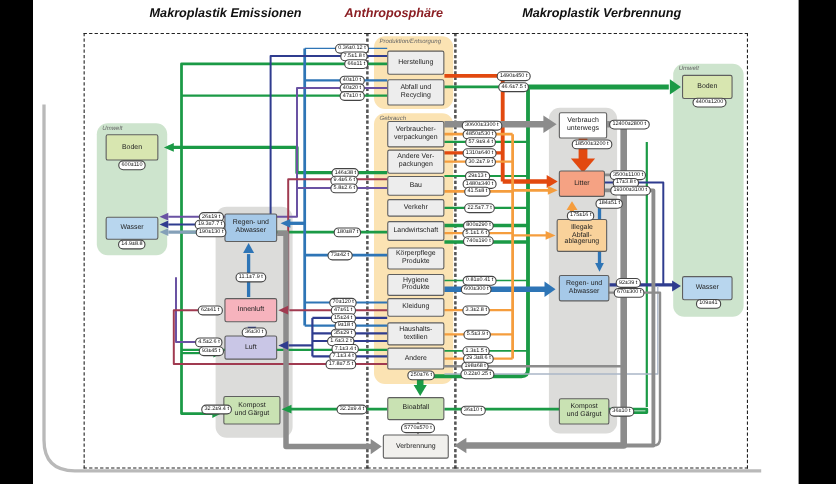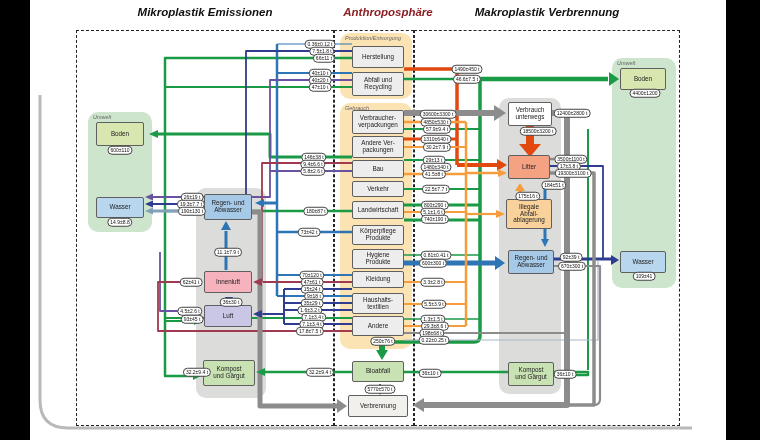--- a/index.html
+++ b/index.html
@@ -22,22 +22,22 @@
 </head>
 <body>
 
 <div id="stage">
   <div id="paper"></div>
 
   <div class="dash" style="left:76px;top:30px;width:256px;height:394px;"></div>
   <div class="dash" style="left:334px;top:30px;width:78px;height:394px;"></div>
   <div class="dash" style="left:414px;top:30px;width:264px;height:394px;"></div>
 
-  <div class="title" style="left:205px;color:#111;">Mikroplastik Emissionen</div>
-  <div class="title" style="left:388px;color:#8b1f24;">Anthroposphäre</div>
+  <div class="title" style="left:205px;color:#111;">Makroplastik Emissionen</div>
+  <div class="title" style="left:358px;color:#8b1f24;">Anthroposphäre</div>
   <div class="title" style="left:547px;color:#111;">Makroplastik Verbrennung</div>
 
   <div id="panels">
       <div class="panel" style="left: 88px; top: 112px; width: 64px; height: 120px; background: rgb(205, 228, 205);">
         <span class="plabel">Umwelt</span>
       </div>
       <div class="panel" style="left: 196px; top: 188px; width: 70px; height: 210px; background: rgb(220, 220, 218);"></div>
       <div class="panel" style="left: 340px; top: 33px; width: 72px; height: 66px; background: rgb(251, 227, 179);">
         <span class="plabel">Produktion/Entsorgung</span>
       </div>

